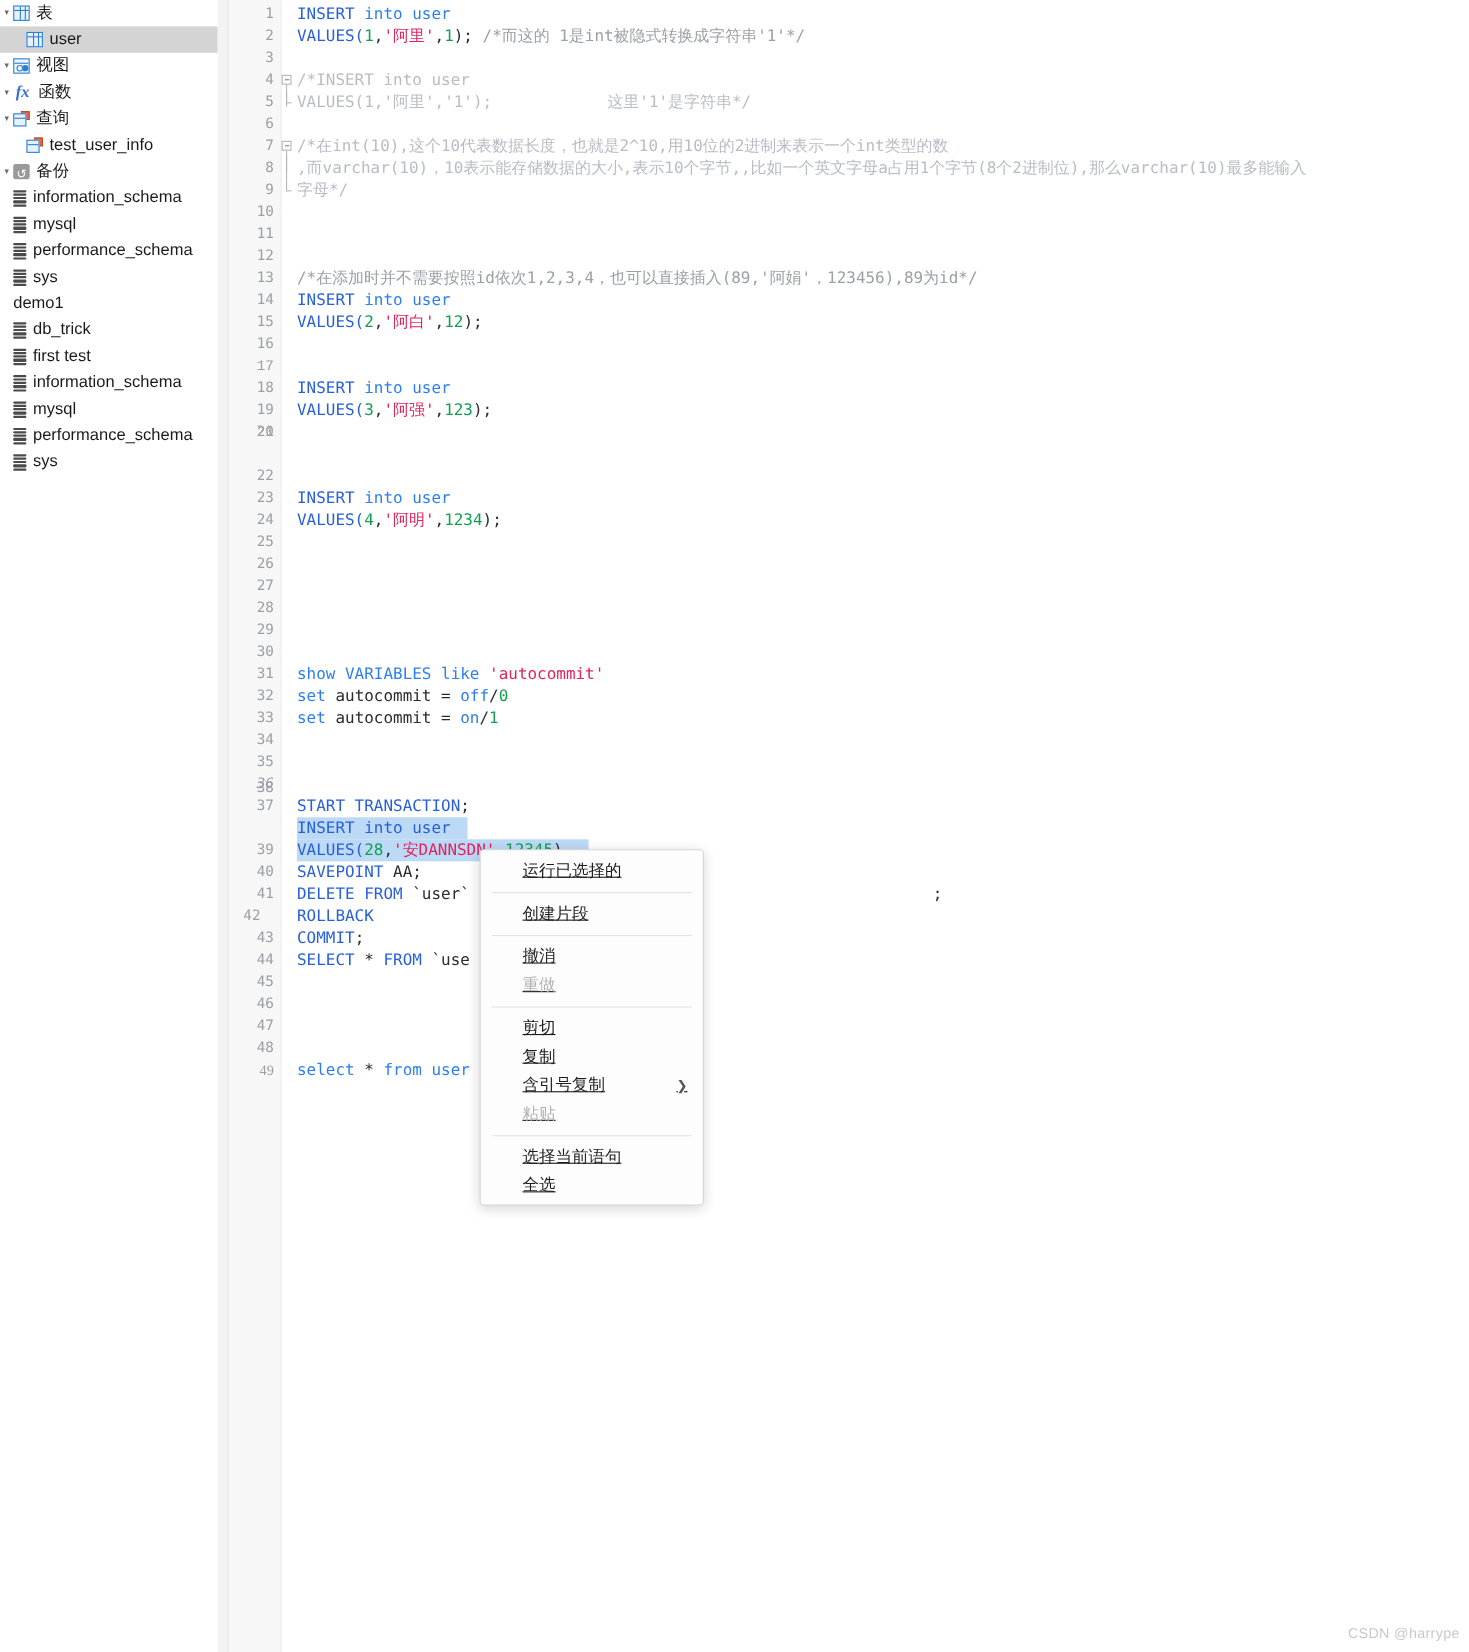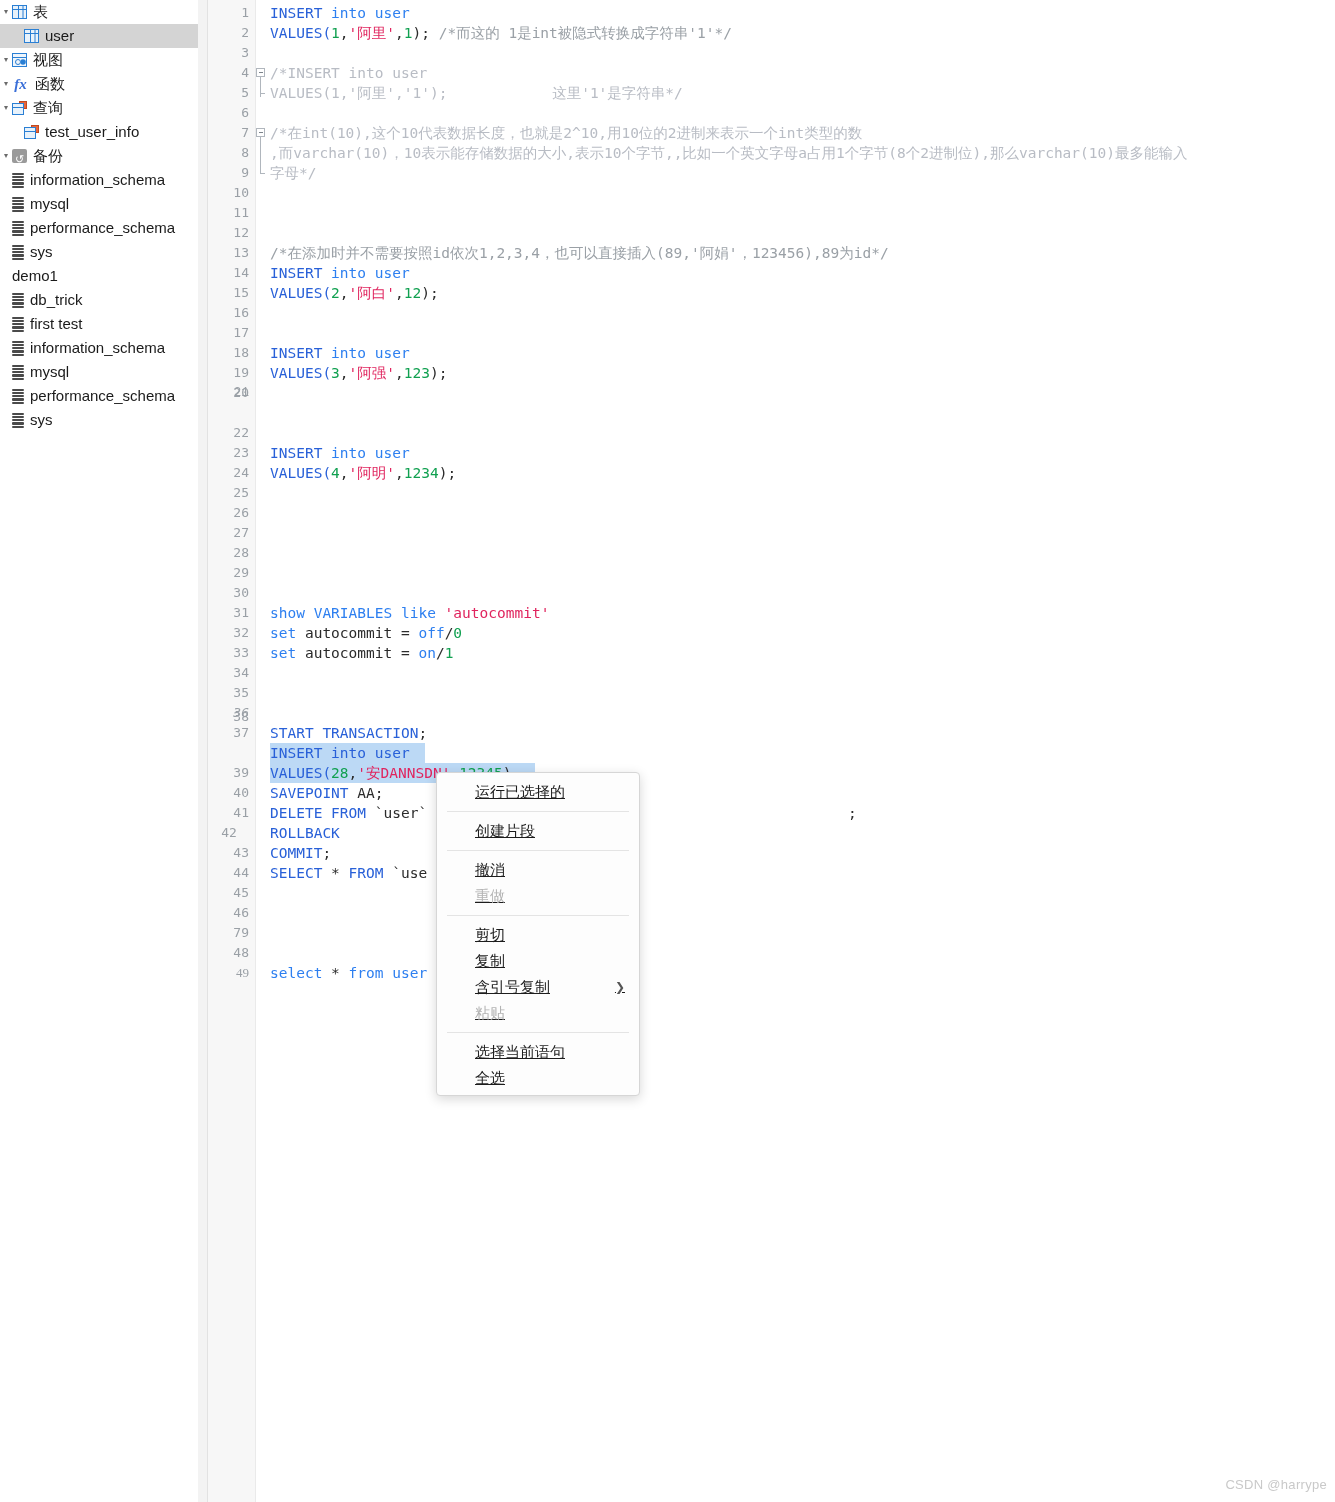--- a/index.html
+++ b/index.html
@@ -337,21 +337,21 @@
       <div class="ln" style="top: 123px;">7</div>
       <div class="ln" style="top: 143px;">8</div>
       <div class="ln" style="top: 163px;">9</div>
       <div class="ln" style="top: 183px;">10</div>
       <div class="ln" style="top: 203px;">11</div>
       <div class="ln" style="top: 223px;">12</div>
       <div class="ln" style="top: 243px;">13</div>
       <div class="ln" style="top: 263px;">14</div>
       <div class="ln" style="top: 283px;">15</div>
       <div class="ln" style="top: 303px;">16</div>
-      <div class="ln" style="top: 323px;">17</div>
+      <div class="ln" style="top: 323px; font-family: Liberation Mono, monospace;">17</div>
       <div class="ln" style="top: 343px;">18</div>
       <div class="ln" style="top: 363px;">19</div>
       <div class="ln" style="top: 383px;">20</div>
       <div class="ln" style="top: 383px; font-family: Liberation Mono, monospace;">21</div>
       <div class="ln" style="top: 423px;">22</div>
       <div class="ln" style="top: 443px;">23</div>
       <div class="ln" style="top: 463px;">24</div>
       <div class="ln" style="top: 483px;">25</div>
       <div class="ln" style="top: 503px;">26</div>
       <div class="ln" style="top: 523px;">27</div>
@@ -367,21 +367,21 @@
       <div class="ln" style="top: 723px; margin-left: 12px;">37</div>
       <div class="ln" style="top: 707px;">38</div>
       <div class="ln" style="top: 763px;">39</div>
       <div class="ln" style="top: 783px;">40</div>
       <div class="ln" style="top: 803px;">41</div>
       <div class="ln" style="top: 823px; text-align: center;">42</div>
       <div class="ln" style="top: 843px;">43</div>
       <div class="ln" style="top: 863px;">44</div>
       <div class="ln" style="top: 883px;">45</div>
       <div class="ln" style="top: 903px;">46</div>
-      <div class="ln" style="top: 923px;">79</div>
+      <div class="ln" style="top: 923px;">47</div>
       <div class="ln" style="top: 943px;">48</div>
       <div class="ln" style="top: 963px; font-family: Liberation Serif, serif;">49</div>
     </div>
   <div id="gutter-sep"></div>
   <div id="folds">
       <div class="foldbox" style="top: 68px; left: 1px;"></div>
       <div class="foldline" style="top: 77px; left: 5px; height: 20px;"></div>
       <div class="foldline" style="top: 83px; left: 5px; height: 10px;"></div>
       <div class="foldend" style="top: 93px; left: 5px;"></div>
       <div class="foldbox" style="top: 128px; left: 1px;"></div>

